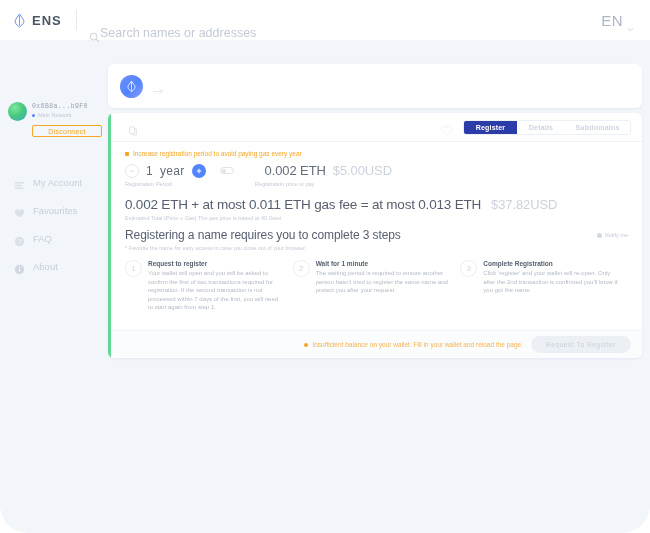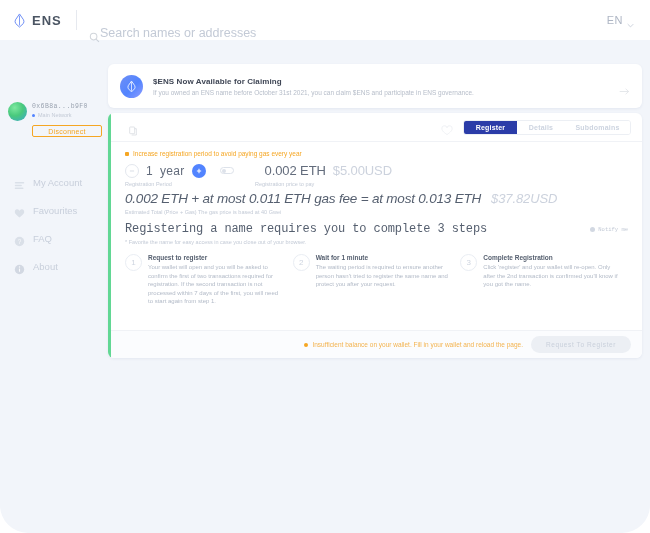--- a/index.html
+++ b/index.html
@@ -25,21 +25,21 @@
   .search-area { flex: 1; display: flex; align-items: flex-end; height: 40px; }
   .search-icon { width: 11px; height: 11px; flex: 0 0 11px; opacity: .45; }
   .search-input {
     border: none; outline: none; background: transparent;
     font-family: "Liberation Sans", sans-serif;
     font-size: 12.5px; color: #9aa3b0; width: 420px;
   }
   .search-input::placeholder { color: #c3cad6; }
   .lang-select {
     display: flex; align-items: center; gap: 4px;
-    font-size: 11px; color: #aeb6c4; letter-spacing: .5px;
+    font-size: 15px; color: #aeb6c4; letter-spacing: .5px;
     margin-right: 16px; cursor: pointer; padding-left: 8px;
   }
   .chev { width: 7px; height: 5px; }
   .search-btn {
     width: 61px; height: 40px; background: #5284ff; color: #fff;
     font-size: 11.5px; letter-spacing: .4px;
     display: flex; align-items: center; justify-content: center;
     cursor: pointer; border: none;
     font-family: "Liberation Sans", sans-serif;
   }
@@ -142,26 +142,26 @@
   .toggle::after {
     content: ""; position: absolute; left: 1px; top: 1px;
     width: 4px; height: 4px; border-radius: 50%; background: #dde2ea;
   }
   .eth-price { font-size: 13px; color: #636c7c; margin-left: 31px; letter-spacing: -.1px; }
   .usd-price { font-size: 13px; color: #ccd2dd; margin-left: 7px; letter-spacing: -.1px; }
   .sub-labels { display: flex; margin-top: 3px; }
   .sub-lab { font-size: 5.5px; color: #c3cad6; }
   .sub-lab.reg { width: 130px; }
 
-  .total-row { display: flex; align-items: flex-start; margin-top: 4px; font-style: italic; }
+  .total-row { display: flex; align-items: flex-start; margin-top: 10px; }
   .total-eth { font-size: 13.5px; color: #555f6f; letter-spacing: -.2px; }
   .total-usd { font-size: 13px; color: #ccd2dd; margin-left: 10px; letter-spacing: -.1px; }
   .total-note { font-size: 5.5px; color: #c3cad6; margin-top: 3px; }
 
-  .steps-head { display: flex; align-items: center; margin-top: 7px; font-family: Liberation Mono, monospace; }
+  .steps-head { display: flex; align-items: center; margin-top: 7px; }
   .steps-title { font-size: 12px; color: #555f6f; letter-spacing: -.1px; }
   .steps-spacer { flex: 1; }
   .notify { display: flex; align-items: center; gap: 3px; cursor: pointer; }
   .notify-ico { width: 5px; height: 5px; border-radius: 50%; background: #d2d8e2; }
   .notify-txt { font-size: 5.5px; color: #c3cad6; }
   .fav-note { font-size: 5.5px; color: #c3cad6; margin-top: 3px; }
 
   .steps { display: flex; gap: 0; margin-top: 9px; }
   .step-card { display: flex; gap: 6px; width: 172px; padding-right: 8px; }
   .step-circle {
@@ -282,24 +282,20 @@
     </div>
   </div>
 
   <div class="banner">
     <span class="banner-ico">
       <svg viewBox="0 0 24 24" width="13" height="13">
         <path d="M12 2 L6 10.5 Q4.6 13.5 6.4 16.2 L12 22 L17.6 16.2 Q19.4 13.5 18 10.5 Z" fill="none" stroke="#ffffff" stroke-width="1.5"></path>
         <path d="M12 4 L12 20" stroke="#ffffff" stroke-width="1.3"></path>
       </svg>
     </span>
-    <div class="banner-txt">
-      <div class="banner-title">$ENS Now Available for Claiming</div>
-      <div class="banner-sub">If you owned an ENS name before October 31st 2021, you can claim $ENS and participate in ENS governance.</div>
-    </div>
     <span class="banner-arrow">
       <svg viewBox="0 0 16 12" width="11" height="9">
         <line x1="1" y1="6" x2="14" y2="6" stroke="#9aa3b0" stroke-width="1.2"></line>
         <path d="M9.6 2 L14 6 L9.6 10" fill="none" stroke="#9aa3b0" stroke-width="1.2"></path>
       </svg>
     </span>
   </div>
 
   <div class="card">
     <div class="card-accent"></div>

